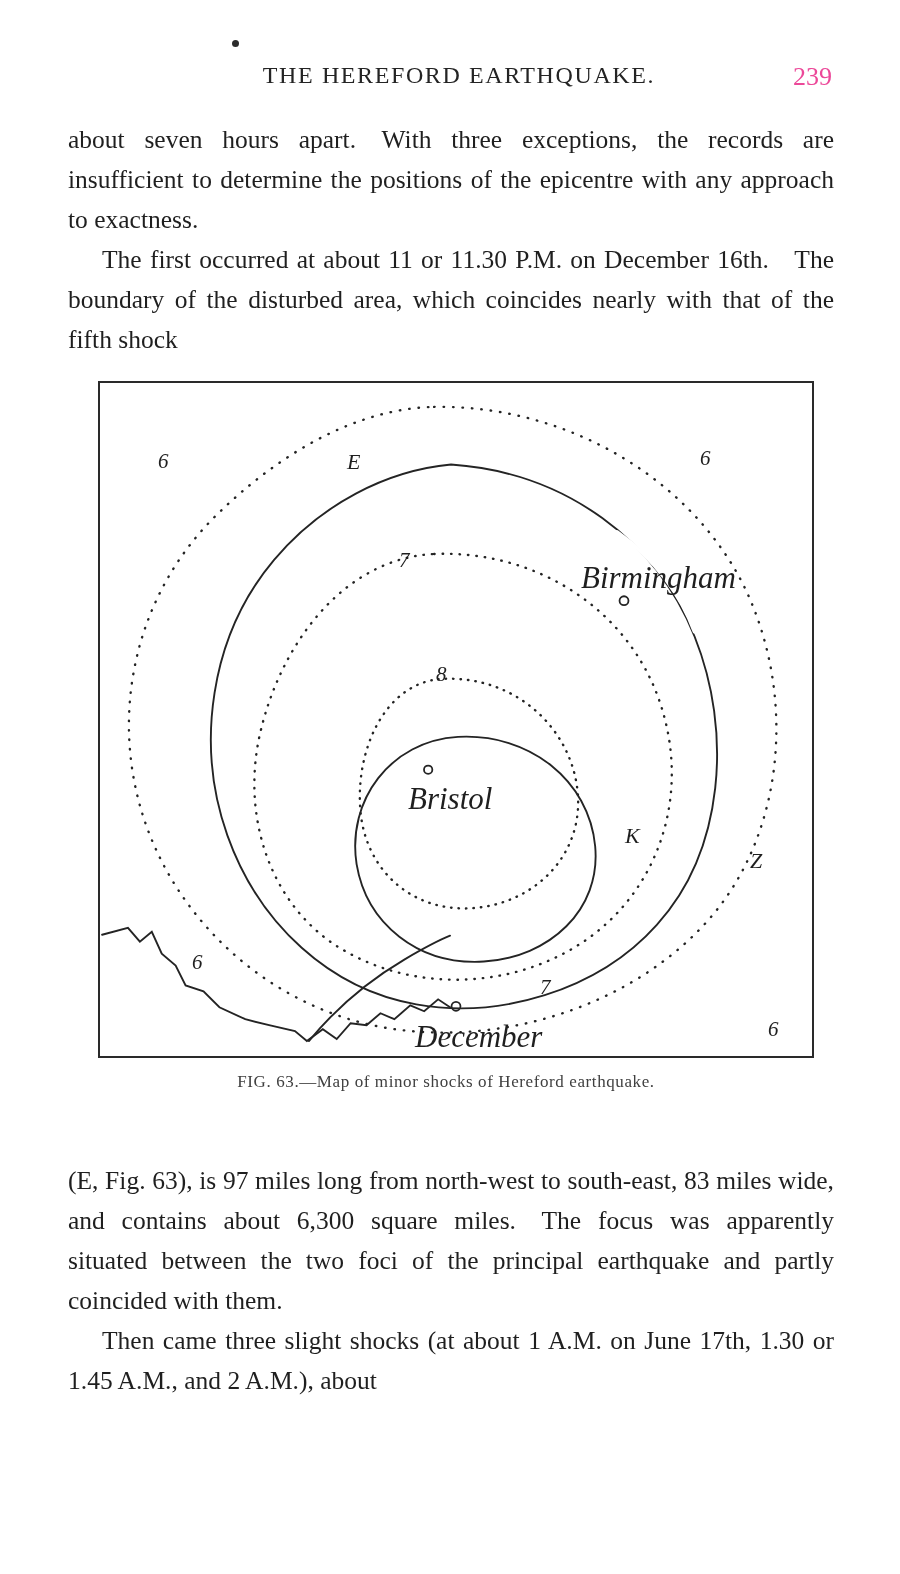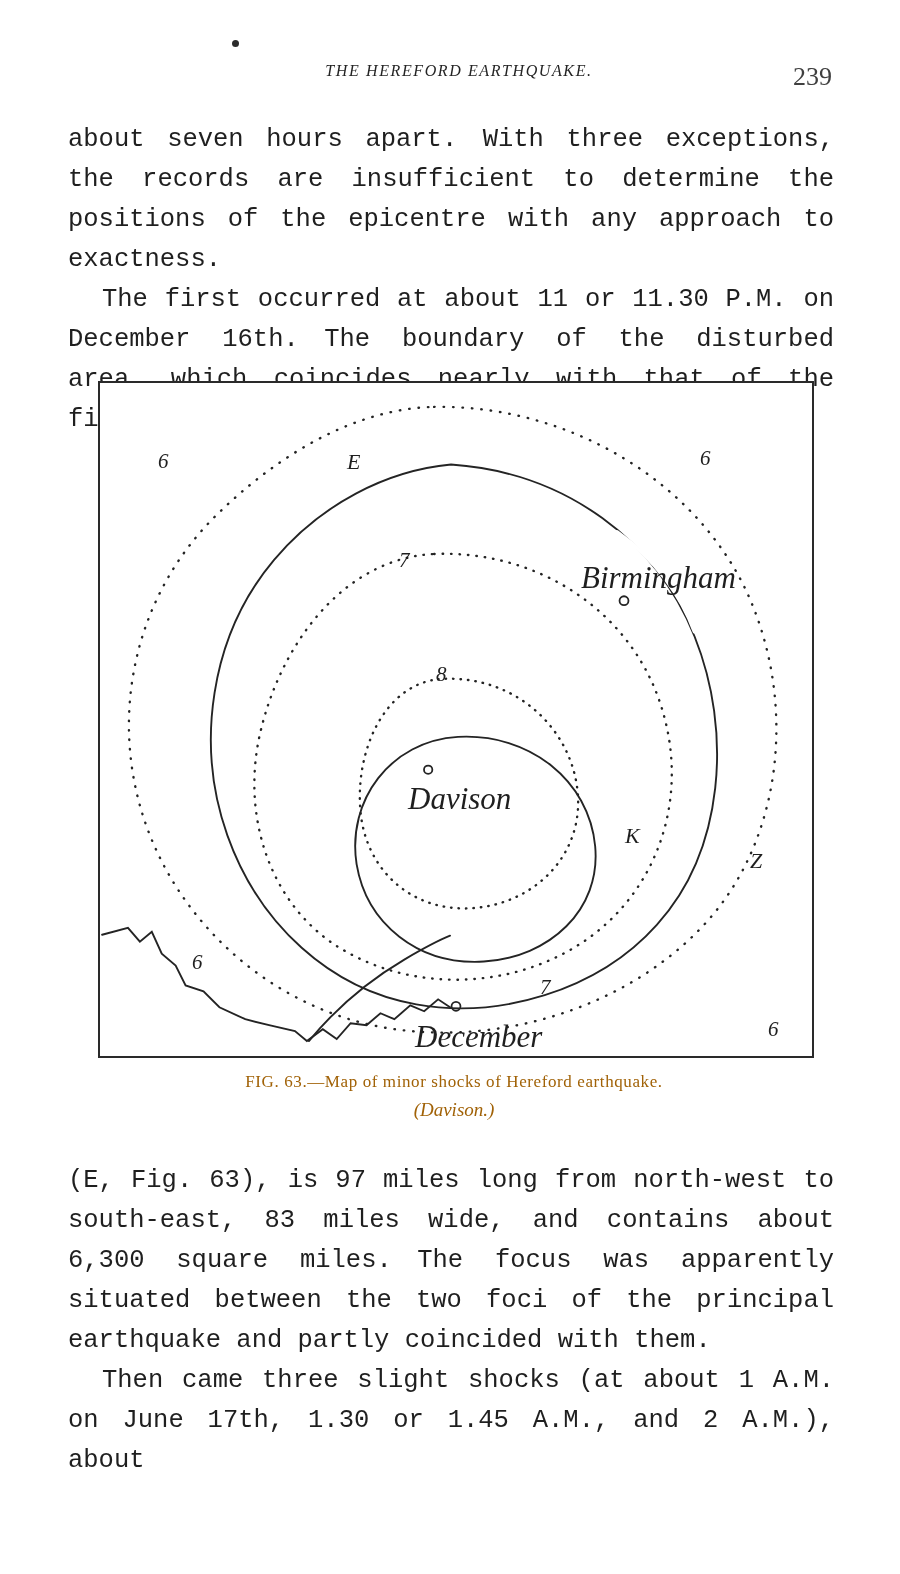--- a/index.html
+++ b/index.html
@@ -36,46 +36,44 @@
     left: 0;
     right: 0;
     top: 62px;
     height: 34px;
   }
   .runhead .title {
     position: absolute;
     left: 0;
     right: 0;
     text-align: center;
-    font-size: 16px;
+    font-size: 24px;
     letter-spacing: 1.6px;
     color: #242424;
     font-family: "Liberation Serif", serif;
     padding-left: 18px;
-    font-style: italic;
   }
   .runhead .folio {
     position: absolute;
     right: 68px;
     top: 0px;
     font-size: 26px;
-    color: #404040;
+    color: #ec4899;
   }
 
   
   .textblock {
     position: absolute;
     left: 68px;
     width: 766px;
     font-size: 25.5px;
     line-height: 40px;
     color: #1f1f1f;
     text-align: justify;
     text-justify: inter-word;
-    font-family: Liberation Mono, monospace;
   }
   .textblock p {
     margin: 0;
   }
   .textblock p.indent {
     text-indent: 34px;
   }
   .top-text { top: 120px; }
   .bottom-text { top: 1138px; margin-top: 23px; }
 
@@ -111,27 +109,27 @@
     font-size: 22px;
     font-style: italic;
   }
   .lbl-city {
     font-size: 31px;
     font-style: italic;
   }
 
   .caption {
     position: absolute;
-    left: 96px;
+    left: 88px;
     top: 1068px;
     width: 716px;
     text-align: center;
     font-size: 20px;
     line-height: 28px;
-    color: #a16207;
+    color: #404040;
   }
   .caption .small-caps {
     font-size: 17px;
     letter-spacing: 0.6px;
   }
   .caption .src {
     font-style: italic;
     font-size: 19px;
   }
 </style>
@@ -219,27 +217,26 @@
 
     <span class="maplabel lbl-num" style="left:299px; top:165px;">7</span>
     <span class="maplabel lbl-num" style="left:440px; top:592px;">7</span>
     <span class="maplabel lbl-num" style="left:336px; top:279px;">8</span>
 
     <span class="maplabel lbl-letter" style="left:247px; top:66px;">E</span>
     <span class="maplabel lbl-letter" style="left:525px; top:440px;">K</span>
     <span class="maplabel lbl-letter" style="left:650px; top:465px;">Z</span>
 
     <span class="maplabel lbl-city" style="left:481px; top:177px;">Birmingham</span>
-    <span class="maplabel lbl-city" style="left:308px; top:398px;">Davison</span>
+    <span class="maplabel lbl-city" style="left:308px; top:398px;">Bristol</span>
     <span class="maplabel lbl-city" style="left:315px; top:636px;">December</span>
   </div>
 
   <div class="caption">
     <div class="small-caps">FIG. 63.—Map of minor shocks of Hereford earthquake.</div>
-    <div class="src">(Davison.)</div>
   </div>
 
   <div class="textblock bottom-text">
     <p>(E, Fig. 63), is 97 miles long from north-west to south-east, 83 miles wide, and contains about 6,300 square miles. The focus was apparently situated between the two foci of the principal earthquake and partly coincided with them.</p>
     <p class="indent">Then came three slight shocks (at about 1 A.M. on June 17th, 1.30 or 1.45 A.M., and 2 A.M.), about</p>
   </div>
 
 </div>
 
 </body></html>

